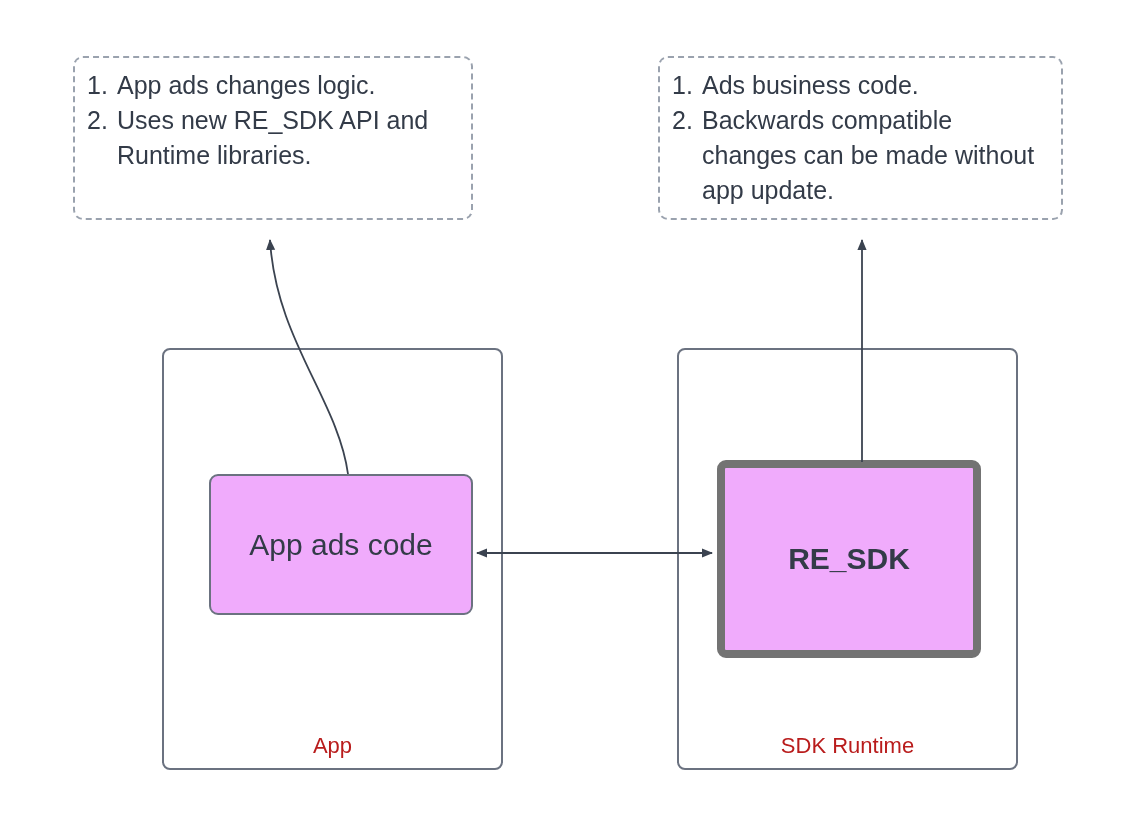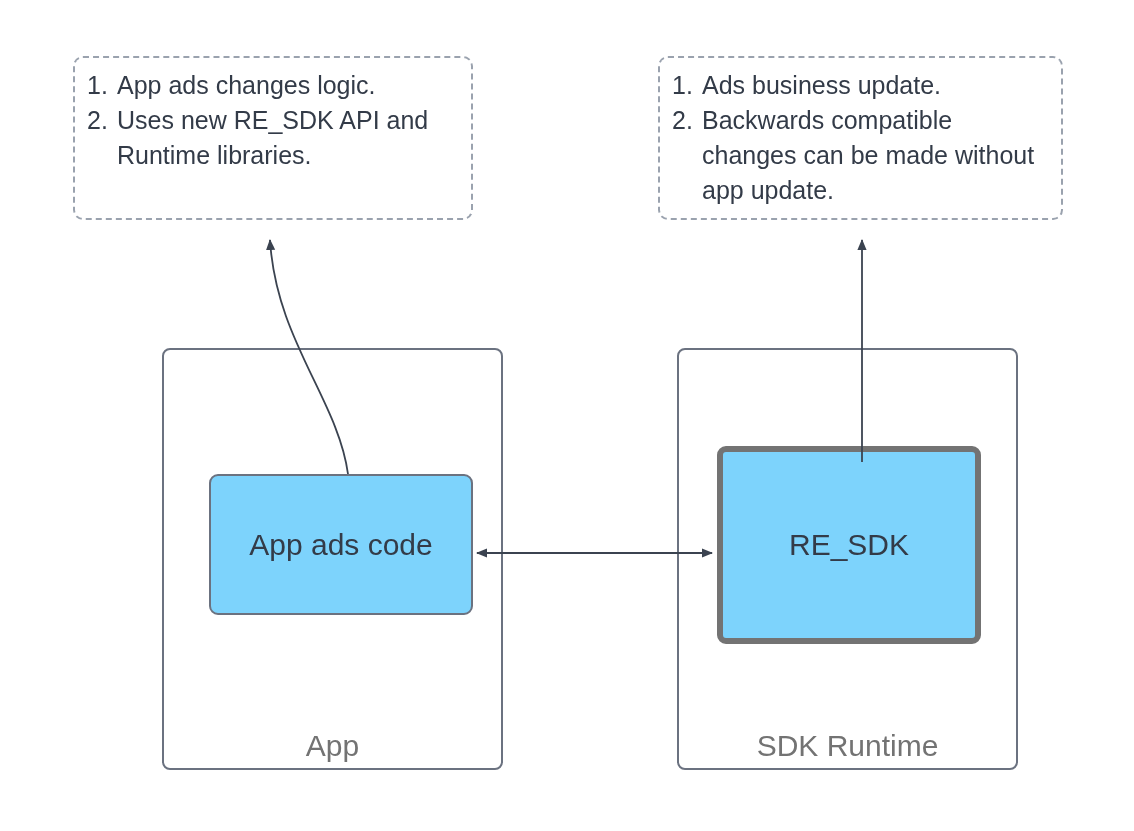--- a/index.html
+++ b/index.html
@@ -72,44 +72,45 @@
   }
   .box-app     { left: 162px; top: 348px; width: 341px; height: 422px; }
   .box-runtime { left: 677px; top: 348px; width: 341px; height: 422px; }
 
   .container-label {
     position: absolute;
     left: 0;
     right: 0;
     bottom: 4px;
     text-align: center;
-    font-size: 30px;
+    font-size: 22px;
     line-height: 36px;
-    color: #737373;
+    color: #b91c1c;
   }
 
   
   .inner-box {
     position: absolute;
     box-sizing: border-box;
     border-radius: 9px;
-    background: #7dd3fc;
+    background: #f0abfc;
     display: flex;
     align-items: center;
     justify-content: center;
     font-size: 30px;
     color: #333b48;
   }
   .box-appads {
     left: 209px; top: 474px; width: 264px; height: 141px;
     border: 2px solid #6b7280;
   }
   .box-resdk {
-    left: 717px; top: 446px; width: 264px; height: 198px;
-    border: 6px solid #737373;
+    left: 717px; top: 460px; width: 264px; height: 198px;
+    border: 8px solid #737373;
+    font-weight: bold;
   }
 </style>
 </head>
 <body>
 
 <div id="canvas">
 
   <div class="callout callout-left">
     <ul class="olist">
       <li>
@@ -120,21 +121,21 @@
         <span class="num">2.</span>
         <span class="txt">Uses new RE_SDK API and Runtime libraries.</span>
       </li>
     </ul>
   </div>
 
   <div class="callout callout-right">
     <ul class="olist">
       <li>
         <span class="num">1.</span>
-        <span class="txt">Ads business update.</span>
+        <span class="txt">Ads business code.</span>
       </li>
       <li>
         <span class="num">2.</span>
         <span class="txt">Backwards compatible changes can be made without app update.</span>
       </li>
     </ul>
   </div>
 
   <div class="container-box box-app">
     <div class="container-label">App</div>

